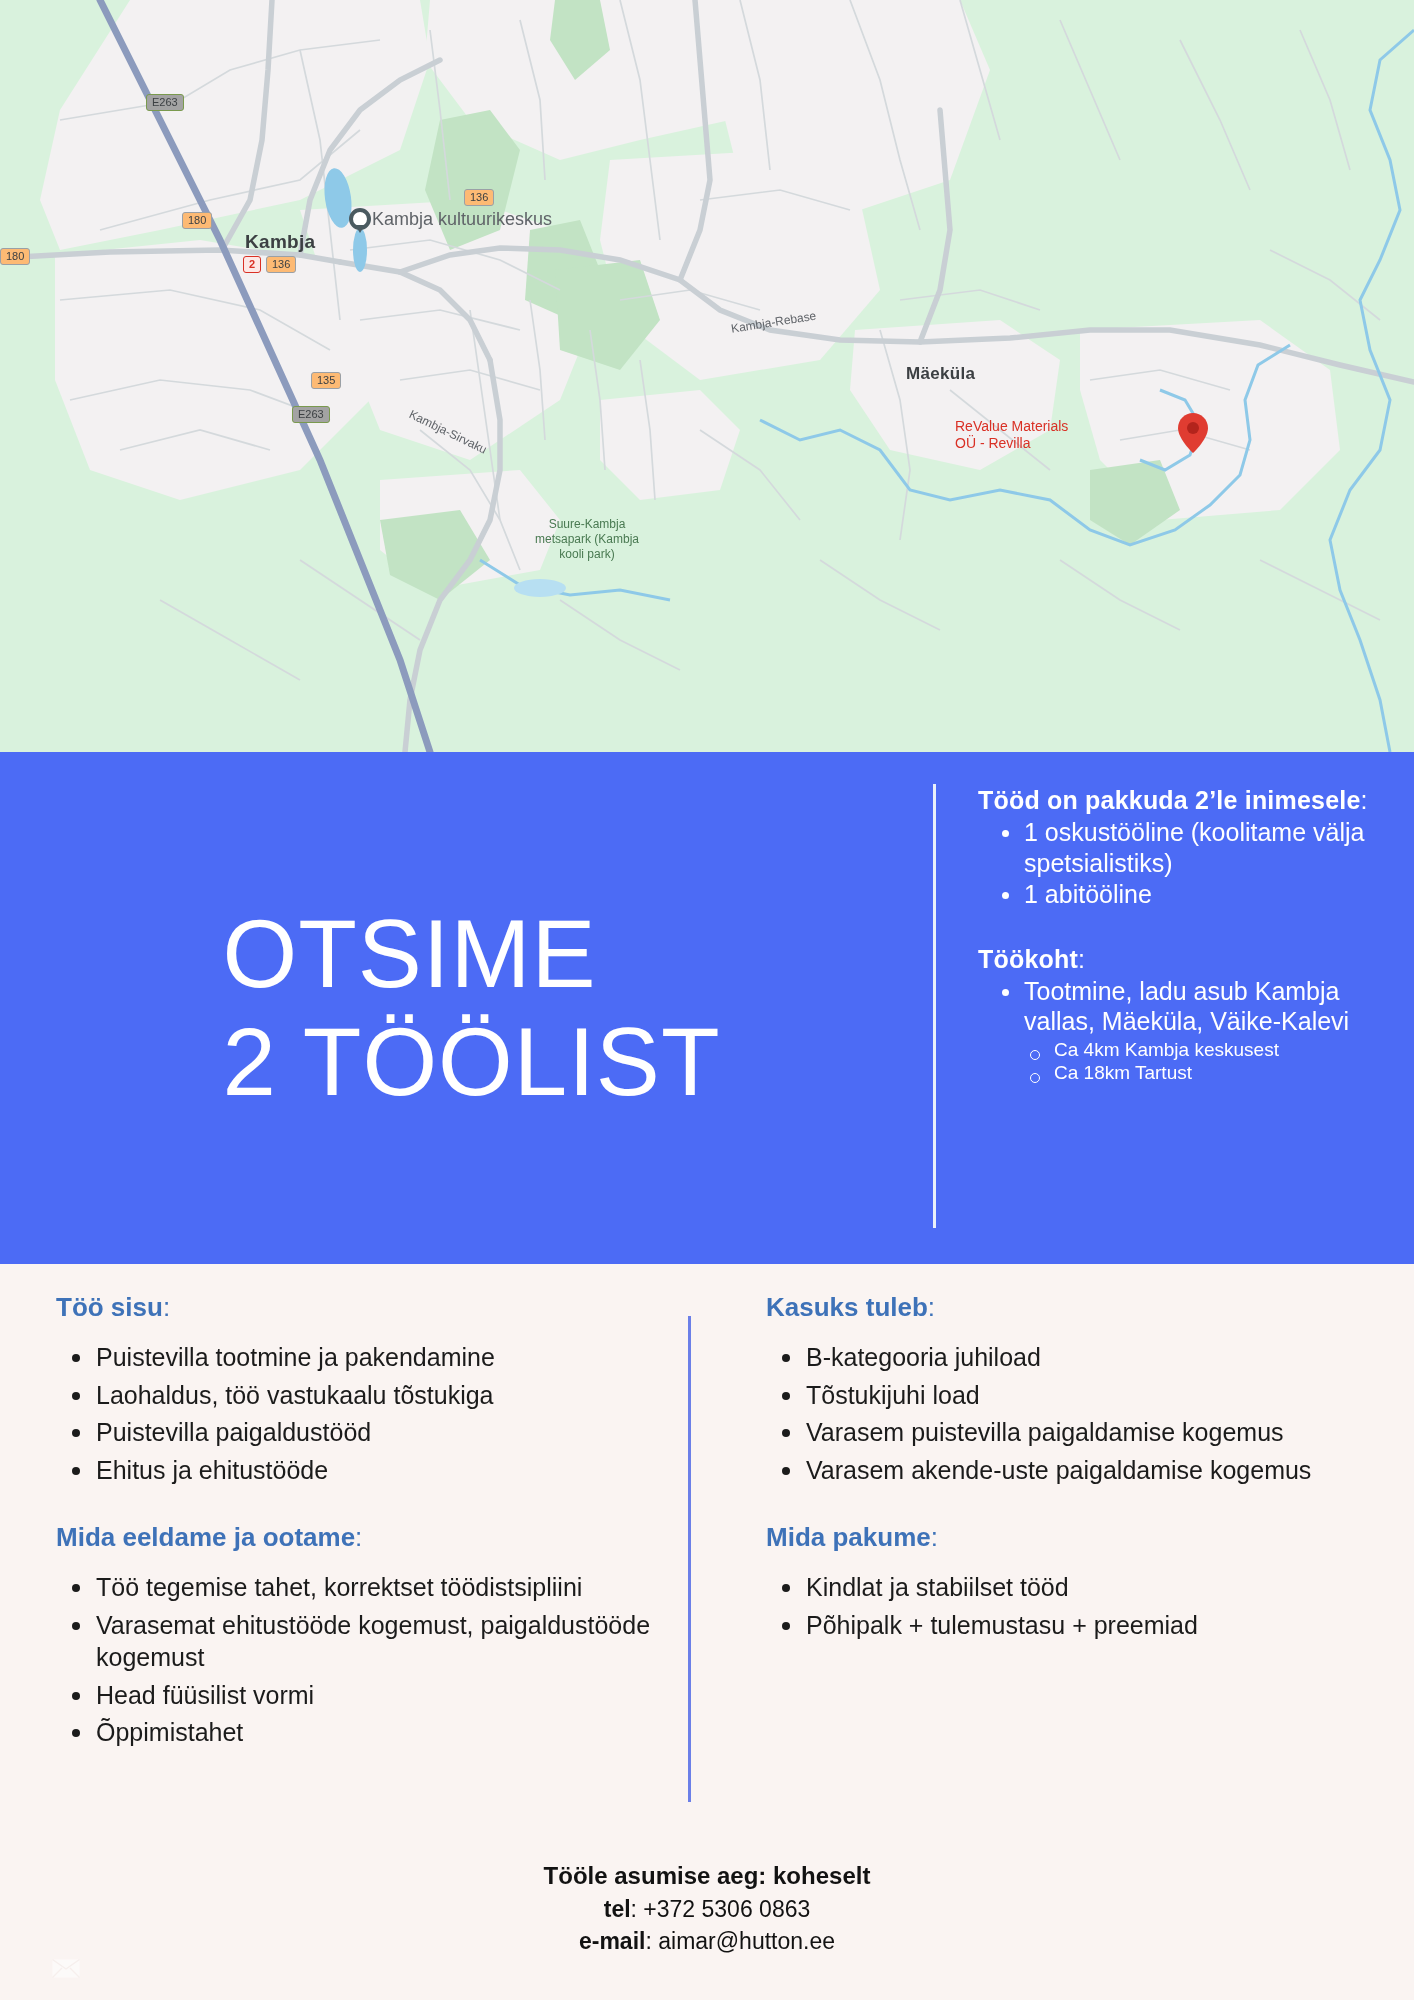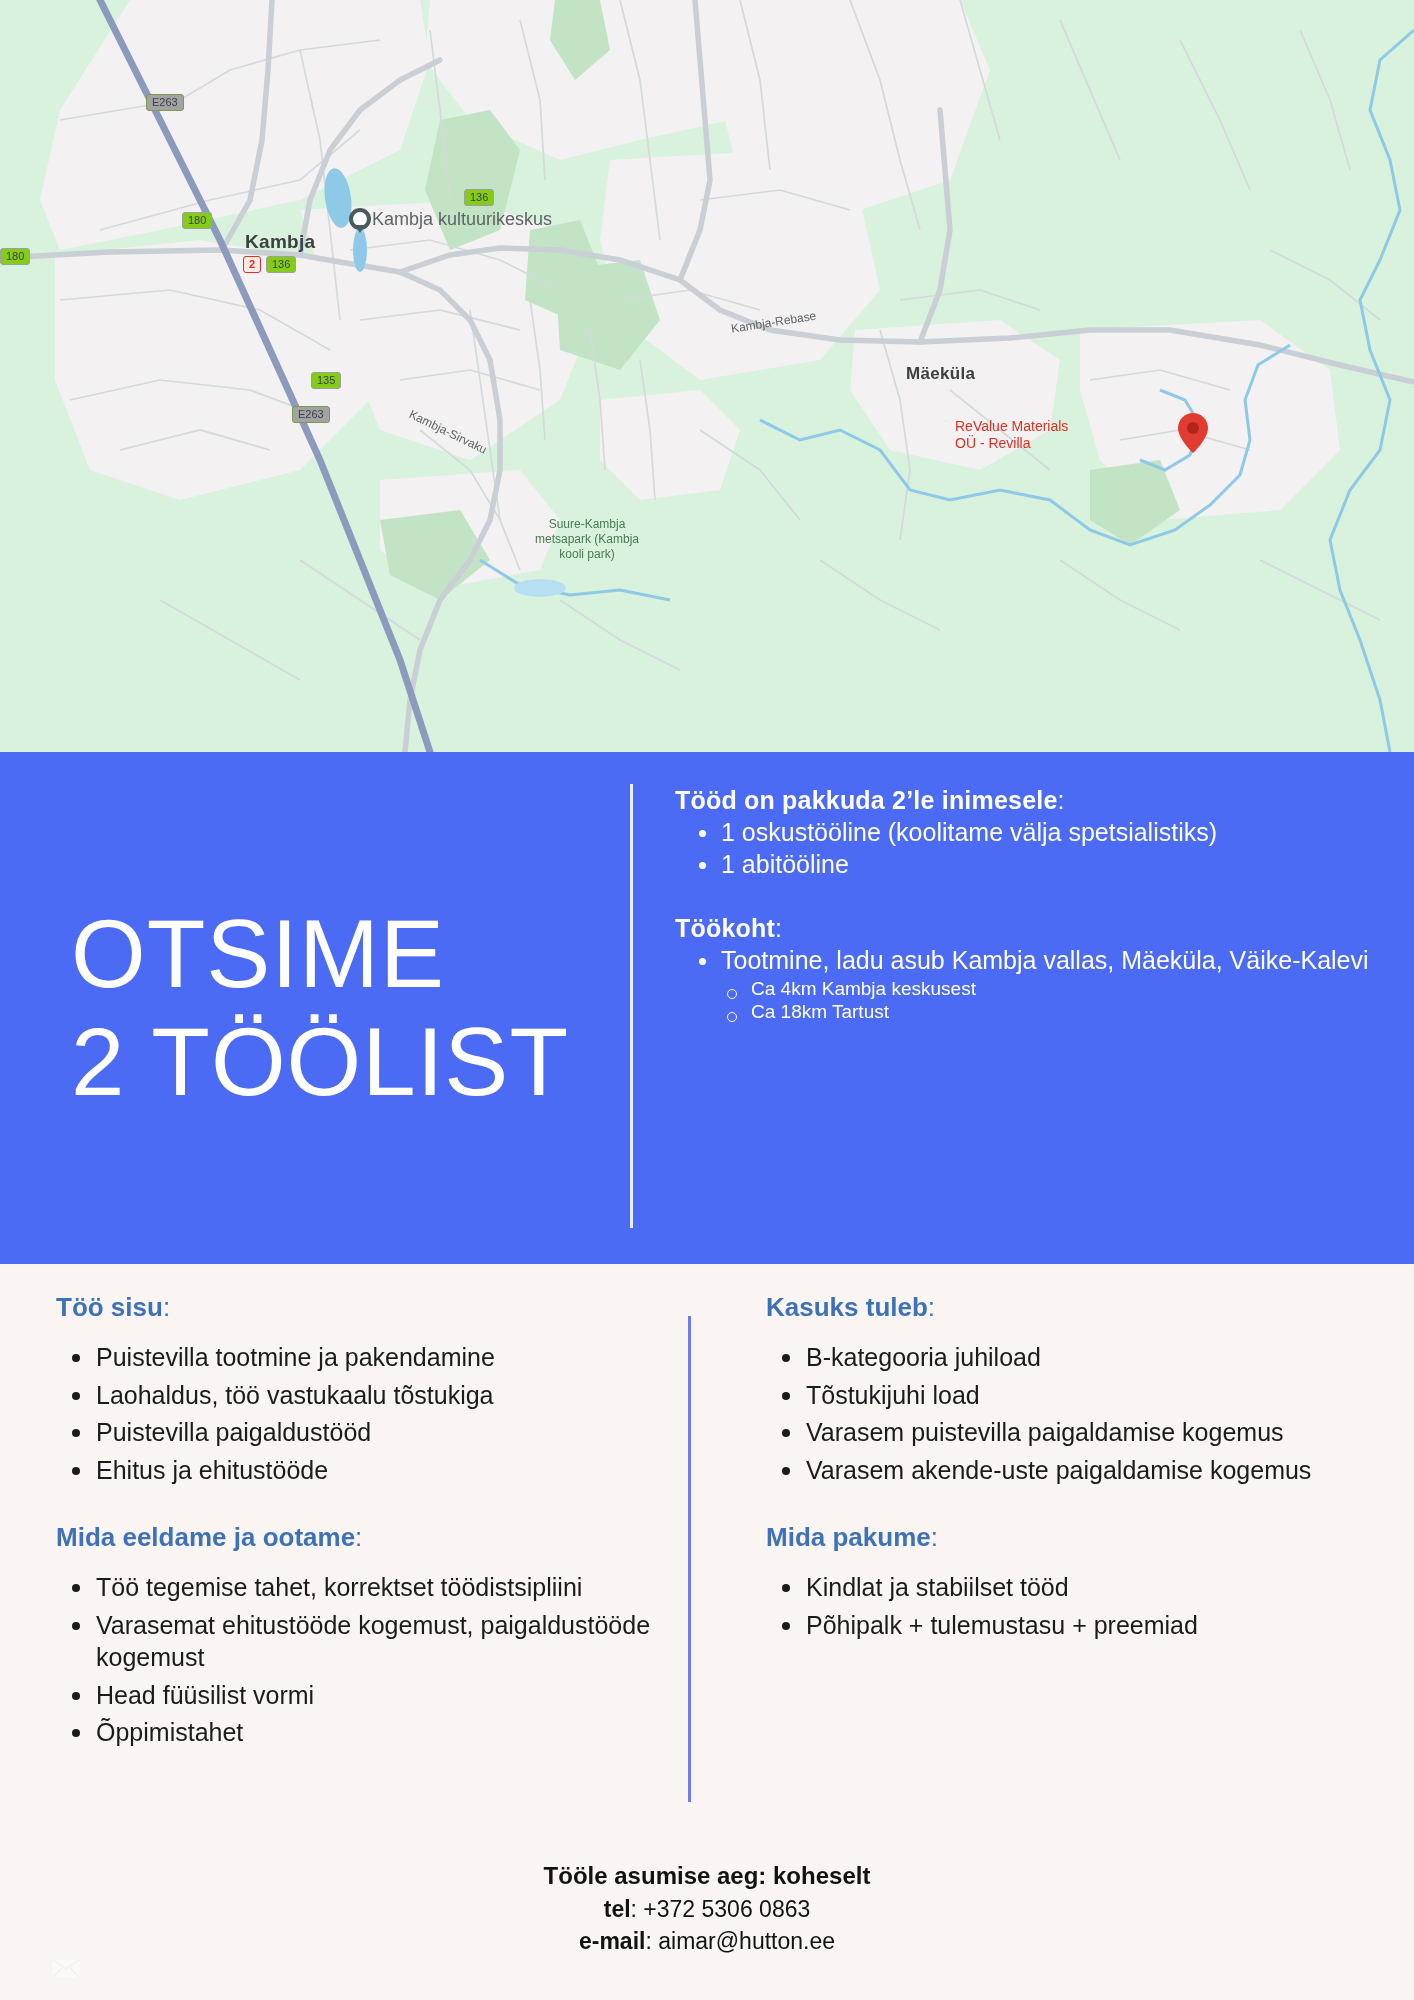--- a/index.html
+++ b/index.html
@@ -51,21 +51,21 @@
     line-height: 17px;
     color: #d93025;
     white-space: nowrap;
   }
 
   .shield {
     position: absolute;
     font-size: 11px;
     font-weight: 500;
     color: #3c4043;
-    background: #84cc16;
+    background: #fdba74;
     border: 1px solid #9aa0a6;
     border-radius: 3px;
     padding: 1px 5px 2px;
     line-height: 12px;
   }
   .shield-green { background:#a3a3a3; border-color:#7a9a4e; color:#3c4043;}
   .shield-red   { background:#fde8e6; border-color:#d93025; color:#d93025; font-weight:700;}
 
   .poi-dot {
     position: absolute;
@@ -88,21 +88,21 @@
   
   .blue-section {
     position: absolute;
     top: 752px; left: 0;
     width: 1414px;
     height: 512px;
     background: #4c6bf5;
     display: flex;
   }
   .blue-left {
-    width: 630px;
+    width: 933px;
     display: flex;
     align-items: center;
     justify-content: center;
     padding-left: 10px;
   }
   .headline {
     color: #ffffff;
     font-size: 96px;
     font-weight: 300;
     line-height: 1.13;

